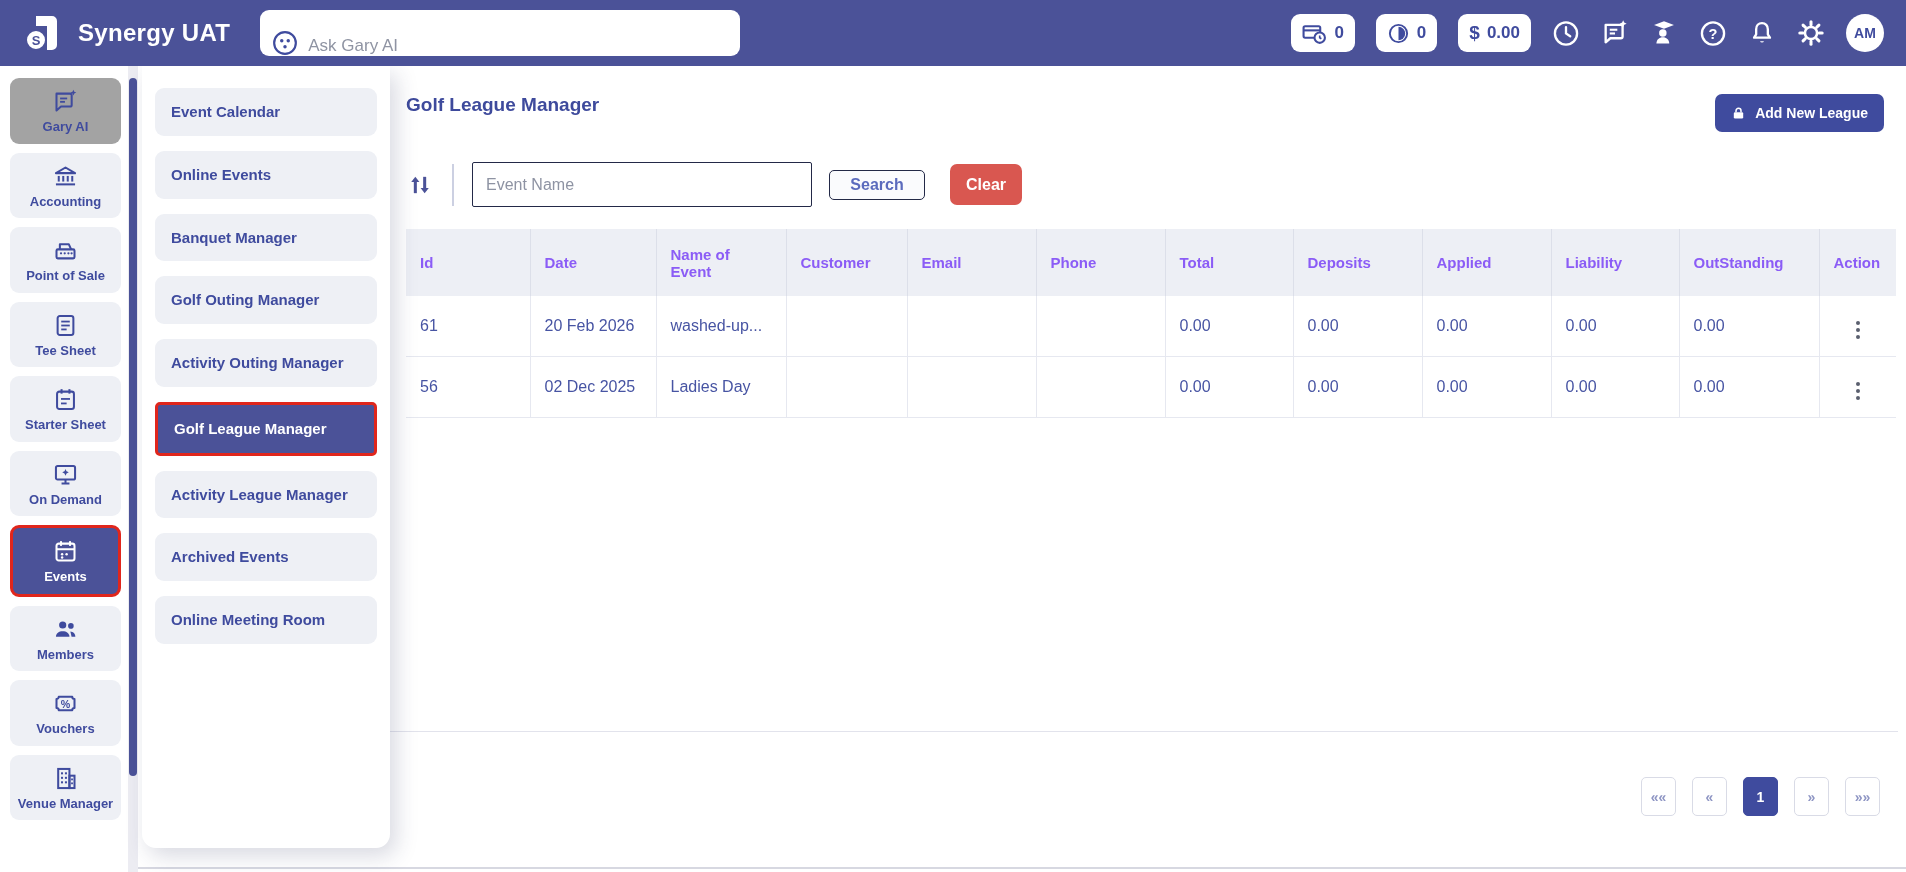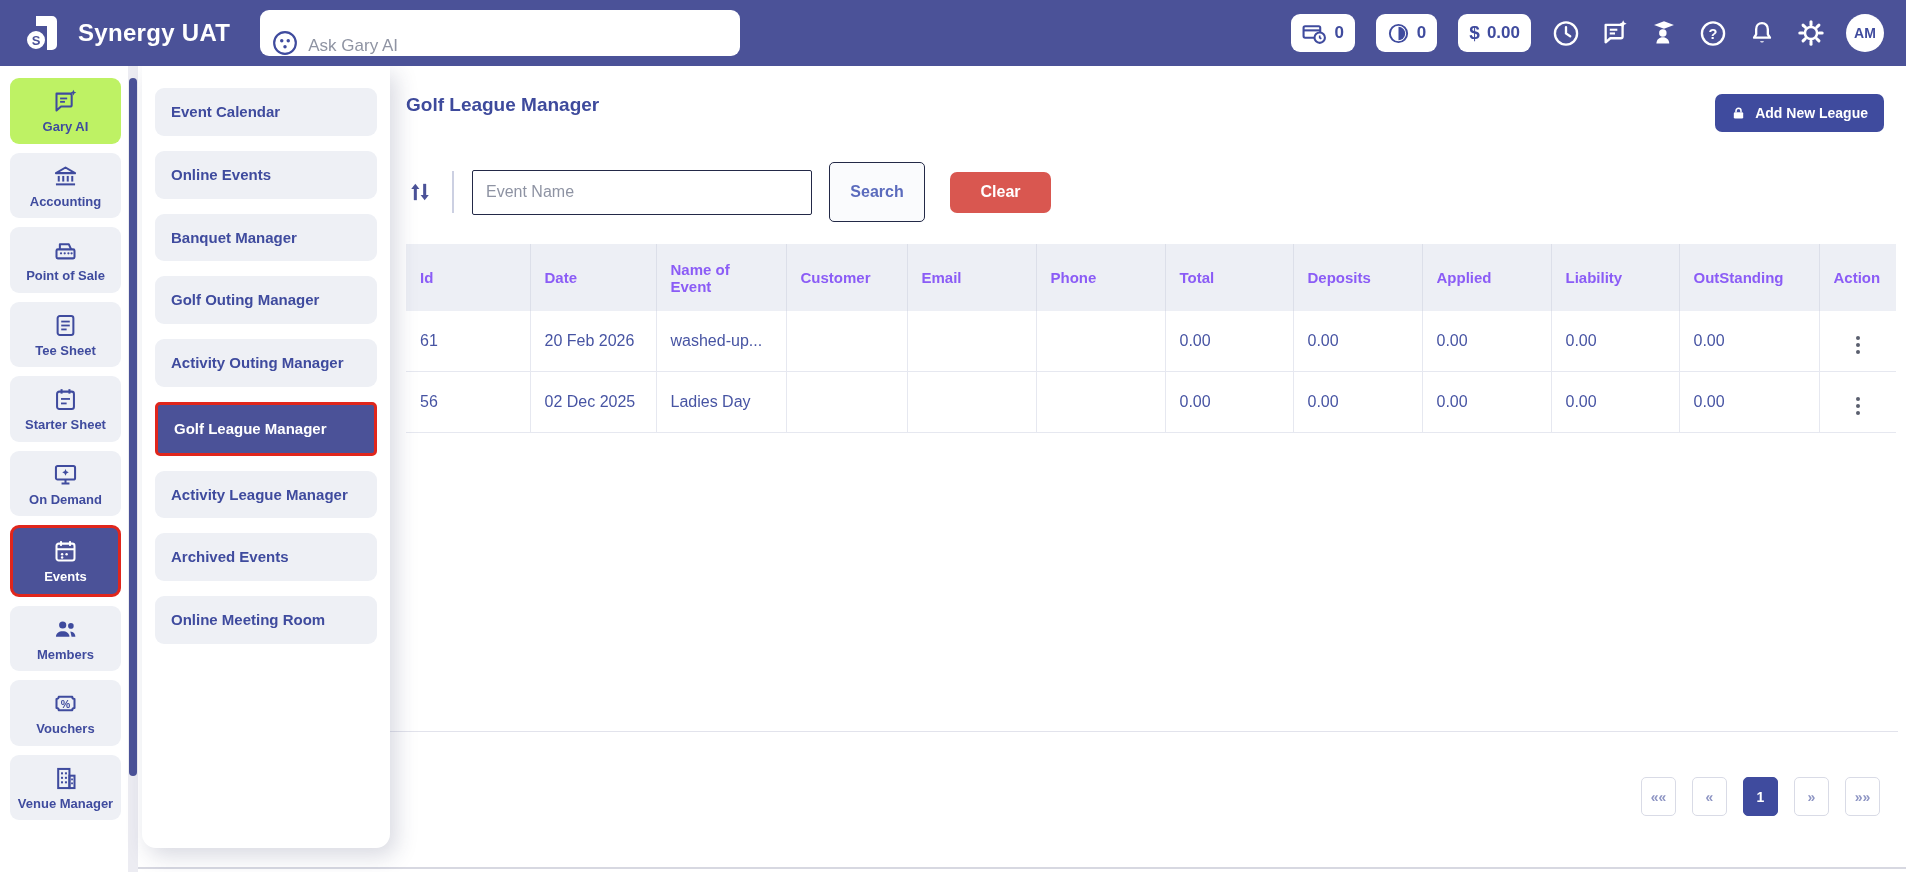--- a/index.html
+++ b/index.html
@@ -23,21 +23,21 @@
   .nav-icon { width:28px; height:28px; display:flex; align-items:center; justify-content:center; cursor:pointer; }
   .avatar { width:38px; height:38px; border-radius:50%; background:#fff; color:#3f4b9e;
             font-size:14px; font-weight:bold; display:flex; align-items:center; justify-content:center; }
 
   
   .sidebar { position:absolute; top:66px; left:0; width:128px; bottom:0; background:#fff;
              padding:12px 7px 0 10px; display:flex; flex-direction:column; gap:9px; z-index:40; }
   .side-item { background:#eef0f5; border-radius:9px; padding:10px 3px 8px; text-align:center;
                color:#3f4b9e; font-size:13px; font-weight:bold; line-height:1.35; cursor:pointer; }
   .side-item svg { display:block; margin:0 auto 3px; }
-  .side-item.green { background:#bef264; }
+  .side-item.green { background:#a3a3a3; }
   .side-item.active { background:#4b5298; color:#fff; border:3px solid #e0261c; }
   .side-scroll-track { position:absolute; top:66px; left:128px; width:10px; bottom:0; background:#ececf2; z-index:41; }
   .side-scroll-thumb { position:absolute; top:12px; left:1px; width:8px; height:698px;
                        background:#4b5298; border-radius:4px; }
 
   
   .flyout { position:absolute; top:66px; left:142px; width:248px; height:782px; background:#fff;
             border-radius:0 0 14px 14px; box-shadow:6px 8px 22px rgba(40,45,90,.18);
             padding:22px 13px 0; display:flex; flex-direction:column; gap:15px; z-index:50; }
   .fly-item { background:#eef0f5; border-radius:9px; padding:13px 16px; color:#3f4b9e;
@@ -52,24 +52,24 @@
              padding:0 16px; font-size:14px; font-weight:bold; display:flex; align-items:center;
              gap:9px; cursor:pointer; font-family:"Liberation Sans", sans-serif; }
 
   .filter-row { margin-top:30px; display:flex; align-items:center; gap:13px; }
   .v-divider { width:2px; height:42px; background:#ccd0e2; margin:0 5px; }
   .txt-input { height:45px; border:1px solid #232947; border-radius:2px; padding:0 13px;
                font-size:16px; color:#14532d; font-family:"Liberation Sans", sans-serif; outline:none; }
   .txt-input::placeholder { color:#8e93a3; }
   .input-event { width:340px; }
   .input-date { width:205px; margin-left:12px; }
-  .search-btn { height:60px; width:96px; margin-left:4px; background:#fafbfd; border:1px solid #232947;
+  .search-btn { height:30px; width:96px; margin-left:4px; background:#fafbfd; border:1px solid #232947;
                 border-radius:5px; color:#5b6bbd; font-size:16px; font-weight:bold; cursor:pointer;
                 font-family:"Liberation Sans", sans-serif; }
-  .clear-btn { height:41px; width:101px; margin-left:12px; background:#d95750; border:none;
+  .clear-btn { height:41px; width:72px; margin-left:12px; background:#d95750; border:none;
                border-radius:7px; color:#fff; font-size:16px; font-weight:bold; cursor:pointer;
                font-family:"Liberation Sans", sans-serif; }
 
   table.grid { margin-top:22px; border-collapse:collapse; table-layout:fixed; width:1490px; }
   table.grid th { background:#edeff5; color:#8b5cf6; font-size:15px; font-weight:bold; text-align:left;
                   padding:12px 14px; height:67px; vertical-align:middle; border-right:1px solid #dcdfe9; }
   table.grid th:last-child { border-right:none; }
   table.grid td { padding:15px 14px; font-size:16px; color:#4754a3; height:52px;
                   border-right:1px solid #e6e8f0; border-bottom:1px solid #e6e8f0;
                   white-space:nowrap; overflow:hidden; text-overflow:ellipsis; }

